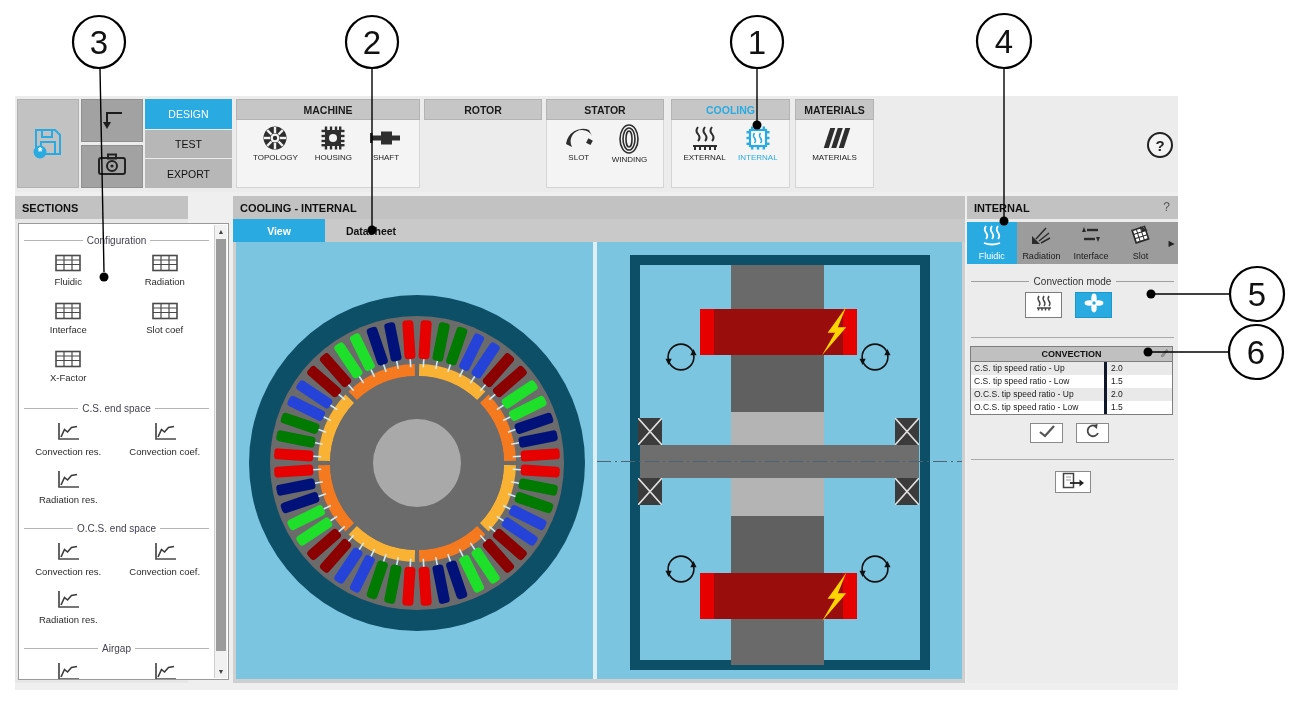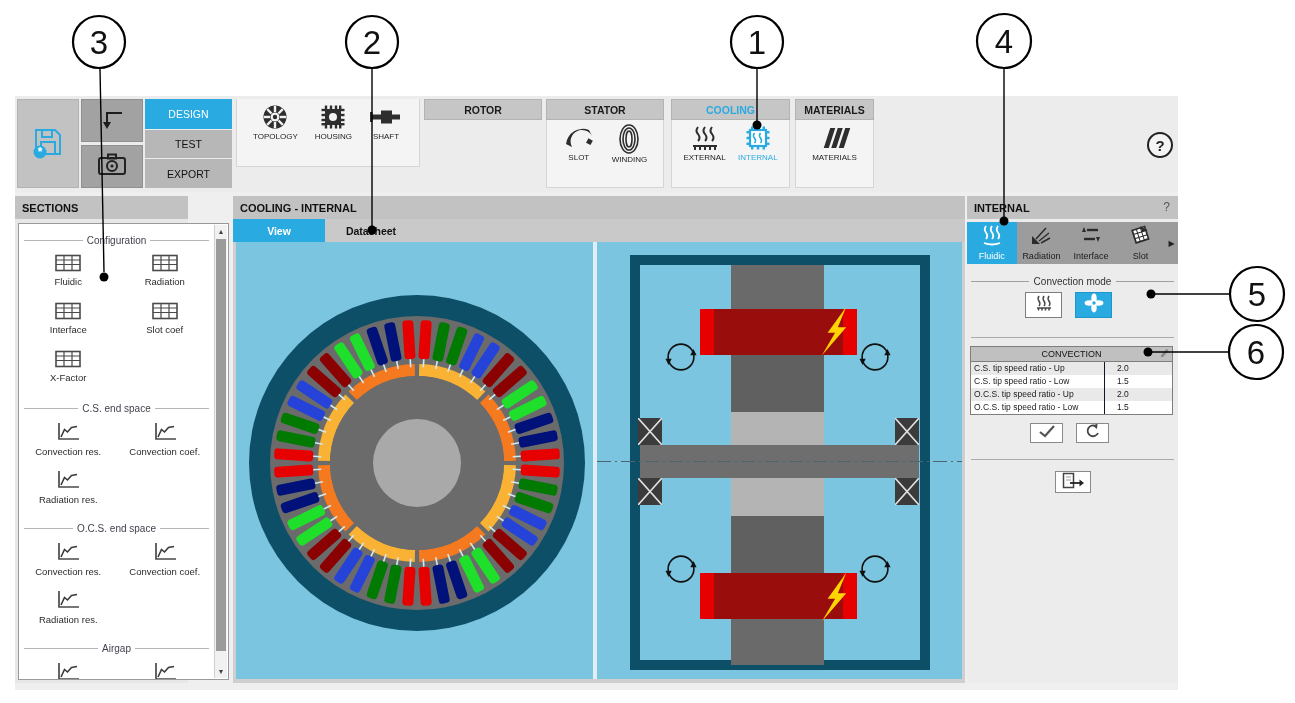--- a/index.html
+++ b/index.html
@@ -62,26 +62,26 @@
   .rp-tab.active .rtlabel{color:#fff}
   #rp-tab-more{width:13px;display:flex;align-items:center;justify-content:center;font-size:8px;color:#222;cursor:pointer}
   .rp-divider{position:absolute;left:4px;right:4px;display:flex;align-items:center;height:14px}
   .rp-divider .dline{flex:1;height:1px;background:#9f9f9f}
   .rp-divider .dlabel{font-size:10px;color:#333;padding:0 5px}
   .mode-btn{position:absolute;top:96px;width:37px;height:26px;display:flex;align-items:center;justify-content:center;cursor:pointer}
   #mode-natural{left:58px;background:#fff;border:1px solid #7c7c7c}
   #mode-forced{left:108px;background:#29abe2;border:1px solid #1d96c9}
   .rp-line{position:absolute;left:4px;right:4px;height:1px;background:#ababab}
   #cv-table{position:absolute;left:3px;top:150px;width:203px;border:1px solid #7e7e7e;background:#fff}
-  #cv-head{height:15px;background:#c0c0c0;border-bottom:1px solid #7e7e7e;display:flex;align-items:center;justify-content:center;font-size:9px;font-weight:normal;color:#111}
+  #cv-head{height:15px;background:#c0c0c0;border-bottom:1px solid #7e7e7e;display:flex;align-items:center;justify-content:center;font-size:9px;font-weight:bold;color:#111}
   .cv-row{display:flex;height:13px;align-items:stretch;font-size:8.5px}
   .cv-row:nth-child(even){background:#e9e9e9}
   .cv-label{flex:1;position:relative;padding:1px 14px 0 3px;white-space:nowrap;overflow:hidden;color:#1a1a1a}
   .cv-edit{position:absolute;right:2px;top:1px}
-  .cv-value{width:68px;border-left:1px solid #0f172a;padding:1px 0 0 12px;color:#1a1a1a;cursor:text}
+  .cv-value{width:68px;border-left:3px solid #0f172a;padding:1px 0 0 4px;color:#1a1a1a;cursor:text}
   .act-btn{position:absolute;top:227px;width:33px;height:20px;background:#fff;border:1px solid #8a8a8a;display:flex;align-items:center;justify-content:center;cursor:pointer}
   #btn-apply{left:63px}#btn-reset{left:109px}
   #btn-export{position:absolute;left:88px;top:275px;width:36px;height:22px;background:#fff;border:1px solid #8a8a8a;display:flex;align-items:center;justify-content:center;cursor:pointer}
   
   #callouts{position:absolute;left:0;top:0;z-index:50;pointer-events:none}
   .co-circle{fill:#fff;stroke:#000;stroke-width:2.2}
   .co-line{stroke:#000;stroke-width:1.4}
   .co-dot{fill:#000}
   .co-num{font-family:"Liberation Sans",sans-serif;font-size:33px;fill:#111;text-anchor:middle}
   #symdefs{position:absolute;width:0;height:0;overflow:hidden}
@@ -145,20 +145,21 @@
           <circle cx="15" cy="14" r="5" fill="none" stroke="#222" stroke-width="2"></circle>
           <circle cx="15" cy="14" r="1.6" fill="#222"></circle>
         </svg>
       </span>
     </div>
     <div id="tab-design" class="abs mode-tab active">DESIGN</div>
     <div id="tab-test" class="abs mode-tab">TEST</div>
     <div id="tab-export" class="abs mode-tab">EXPORT</div>
 
     <div class="abs rgroup" style="left:221px;width:184px">
+      <div class="rhead">MACHINE</div>
       <div class="rbody">
         <div class="rbtn">
           <span class="ric">
             <svg width="30" height="30" viewBox="0 0 30 30">
                 <g transform="translate(15,15)">
               <circle r="11.5" fill="#2e2e2e"></circle>
               <g stroke="#f2f2f2" stroke-width="2.4">
                 <line x1="5" y1="0" x2="11" y2="0"></line>
                     <line x1="-5" y1="0" x2="-11" y2="0"></line>
                 <line x1="0" y1="5" x2="0" y2="11"></line>

